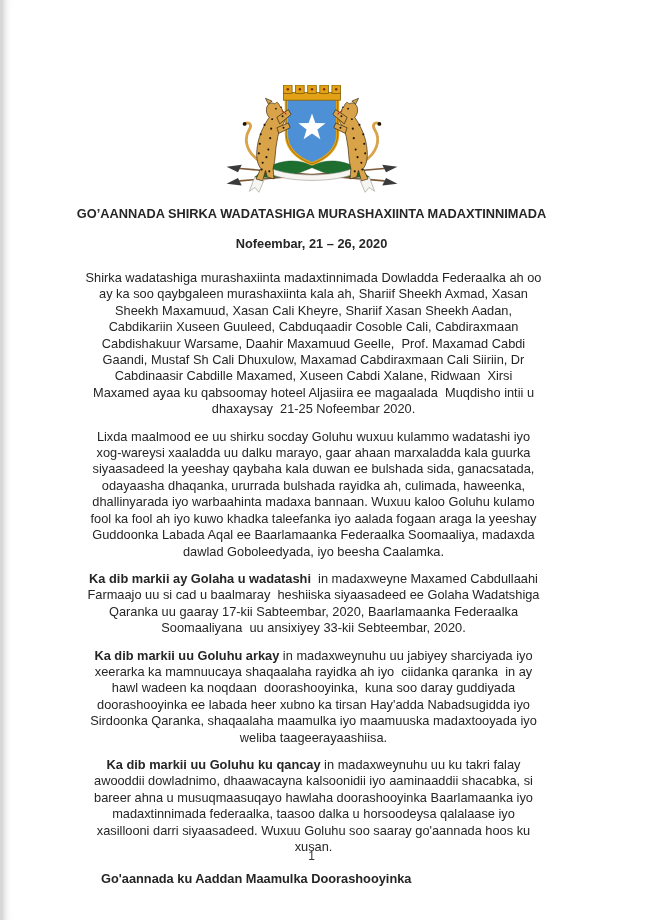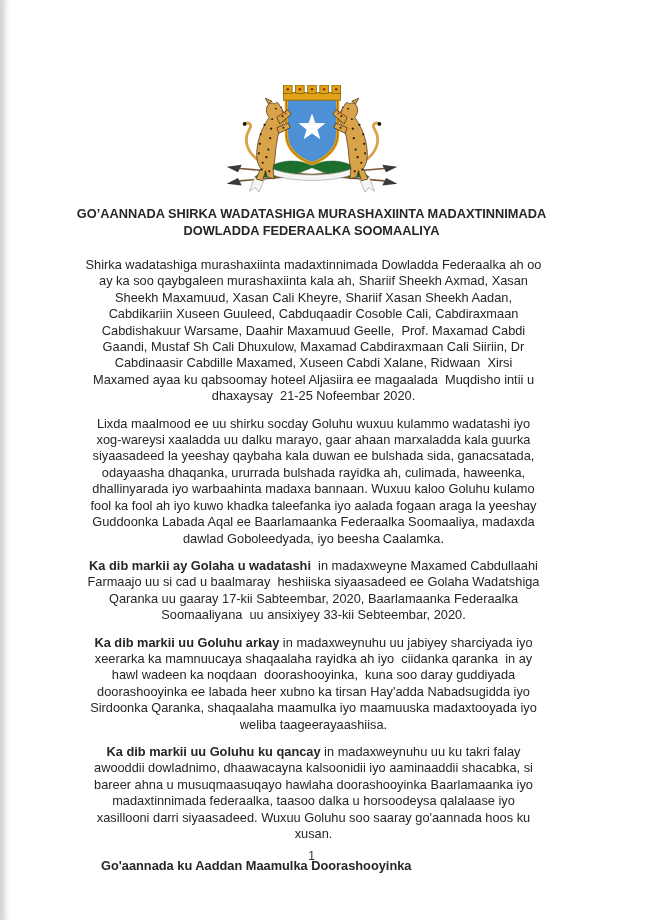--- a/index.html
+++ b/index.html
@@ -136,23 +136,23 @@
             <circle cx="58" cy="36" r="1.0"></circle>
         </g>
       </g>
 
       <use href="#leo" transform="translate(200,0) scale(-1,1)"></use>
     </svg>
   </div>
 
   <div class="title-block">
     <div>GO’AANNADA SHIRKA WADATASHIGA MURASHAXIINTA MADAXTINNIMADA</div>
-    <div>DOWLADDA FEDERAALKA SOOMAALIYA</div>
   </div>
 
+  <div class="date-line">Nofeembar, 21 – 26, 2020</div>
 
   <div class="content">
     <p class="body-para"><span class="lead"></span><span>Shirka wadatashiga murashaxiinta madaxtinnimada Dowladda Federaalka ah oo ay ka soo qaybgaleen murashaxiinta kala ah, Shariif Sheekh Axmad, Xasan Sheekh Maxamuud, Xasan Cali Kheyre, Shariif Xasan Sheekh Aadan, Cabdikariin Xuseen Guuleed, Cabduqaadir Cosoble Cali, Cabdiraxmaan Cabdishakuur Warsame, Daahir Maxamuud Geelle,  Prof. Maxamad Cabdi Gaandi, Mustaf Sh Cali Dhuxulow, Maxamad Cabdiraxmaan Cali Siiriin, Dr Cabdinaasir Cabdille Maxamed, Xuseen Cabdi Xalane, Ridwaan  Xirsi Maxamed ayaa ku qabsoomay hoteel Aljasiira ee magaalada  Muqdisho intii u dhaxaysay  21-25 Nofeembar 2020.</span></p>
 
     <p class="body-para"><span class="lead"></span><span>Lixda maalmood ee uu shirku socday Goluhu wuxuu kulammo wadatashi iyo xog-wareysi xaaladda uu dalku marayo, gaar ahaan marxaladda kala guurka siyaasadeed la yeeshay qaybaha kala duwan ee bulshada sida, ganacsatada, odayaasha dhaqanka, ururrada bulshada rayidka ah, culimada, haweenka, dhallinyarada iyo warbaahinta madaxa bannaan. Wuxuu kaloo Goluhu kulamo fool ka fool ah iyo kuwo khadka taleefanka iyo aalada fogaan araga la yeeshay Guddoonka Labada Aqal ee Baarlamaanka Federaalka Soomaaliya, madaxda dawlad Goboleedyada, iyo beesha Caalamka.</span></p>
 
     <p class="body-para"><span class="lead">Ka dib markii ay Golaha u wadatashi</span><span>  in madaxweyne Maxamed Cabdullaahi Farmaajo uu si cad u baalmaray  heshiiska siyaasadeed ee Golaha Wadatshiga Qaranka uu gaaray 17-kii Sabteembar, 2020, Baarlamaanka Federaalka Soomaaliyana  uu ansixiyey 33-kii Sebteembar, 2020.</span></p>
 
     <p class="body-para"><span class="lead">Ka dib markii uu Goluhu arkay</span><span> in madaxweynuhu uu jabiyey sharciyada iyo xeerarka ka mamnuucaya shaqaalaha rayidka ah iyo  ciidanka qaranka  in ay hawl wadeen ka noqdaan  doorashooyinka,  kuna soo daray guddiyada doorashooyinka ee labada heer xubno ka tirsan Hay'adda Nabadsugidda iyo Sirdoonka Qaranka, shaqaalaha maamulka iyo maamuuska madaxtooyada iyo weliba taageerayaashiisa.</span></p>
 

